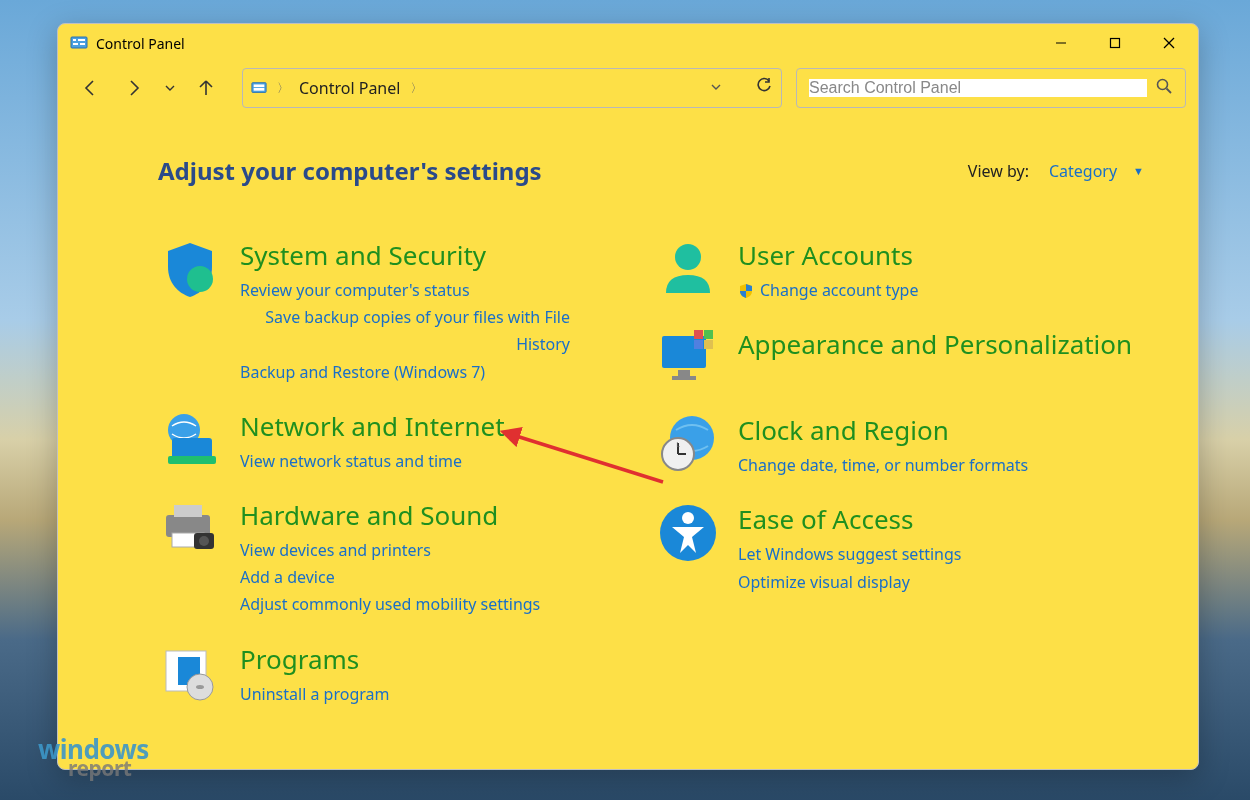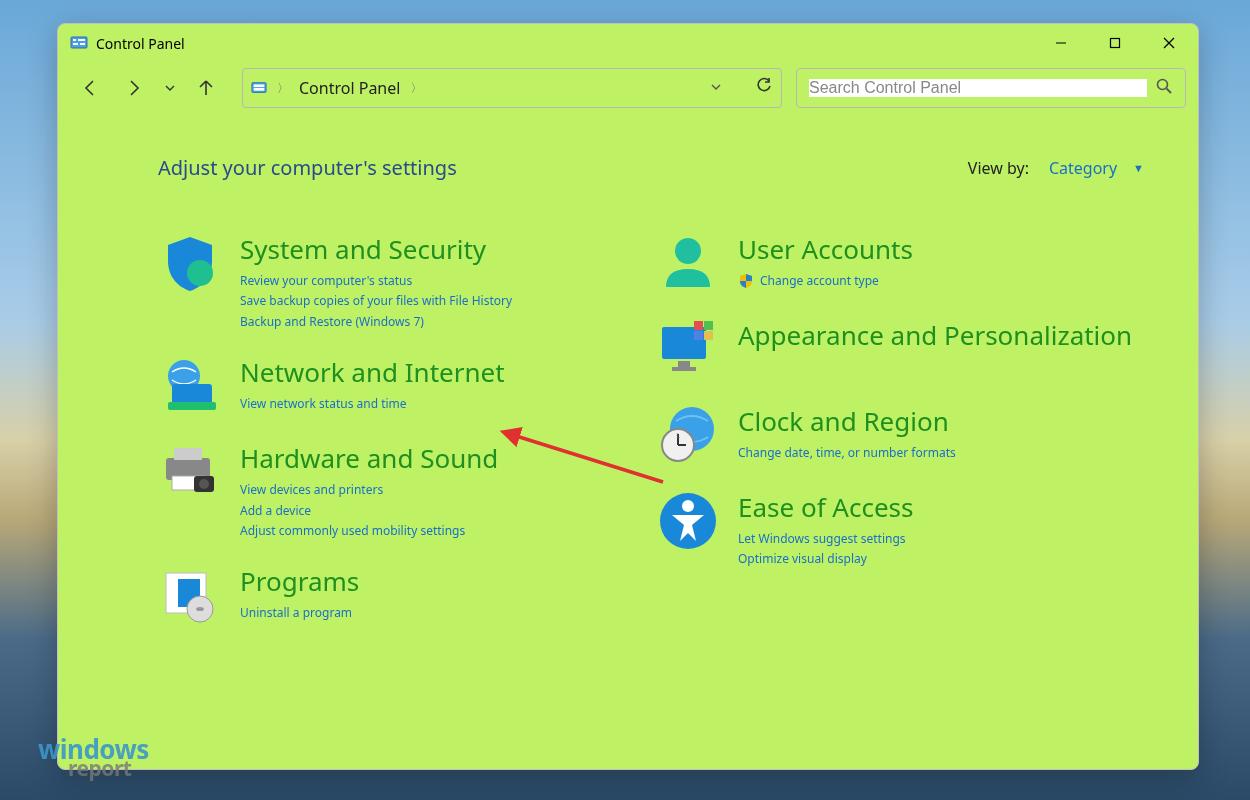--- a/index.html
+++ b/index.html
@@ -16,21 +16,21 @@
         #a8cce8 40%,
         #d8d0a8 55%,
         #b8a878 65%,
         #4a6a88 80%,
         #2a4a68 100%);
   }
   .window {
     position: absolute;
     left: 57px; top: 23px;
     width: 1142px; height: 747px;
-    background: #bef264;
+    background: #fde047;
     border: 1px solid #c0c0c0;
     border-radius: 8px;
     box-shadow: 0 8px 30px rgba(0,0,0,0.25);
     display: flex; flex-direction: column;
   }
   .titlebar {
     height: 38px;
     display: flex; align-items: center;
     padding: 0 6px 0 12px;
     gap: 8px;
@@ -85,21 +85,21 @@
 
   .content {
     flex: 1;
     padding: 40px 54px 10px 100px;
     overflow: hidden;
   }
   .header-row {
     display:flex; align-items: center; justify-content: space-between;
     margin-bottom: 50px;
   }
-  .subtitle { font-size: 20px; color: #2a4a8a; font-weight: 400; }
+  .subtitle { font-size: 24px; color: #2a4a8a; font-weight: 700; }
   .viewby { display:flex; align-items:center; gap: 20px; font-size:16px; }
   .viewby .lbl { color:#222; }
   .viewby .val { color:#1a6fc8;text-align:right; }
   .viewby .chev { color:#1a6fc8; font-size:11px; margin-left:-4px;}
 
   .cat-grid {
     display: grid;
     grid-template-columns: 1fr 1fr;
     column-gap: 10px;
     row-gap: 0;
@@ -115,21 +115,21 @@
   }
   .cat-body {}
   .cat-title {
     font-size: 26px;
     color: #1f8f1f;
     font-weight: 400;
     margin-bottom: 4px;
     cursor: pointer;
   }
   .cat-link {
-    font-size: 12px;
+    font-size: 16px;
     color: #1a6fc8;
     line-height: 1.7;
     display: flex; align-items: center; gap: 6px;
     cursor: pointer;
     text-align: right;
   }
   .shield-mini { width:16px; height:16px; }
 
   .arrow-annotation {
     position: absolute;

